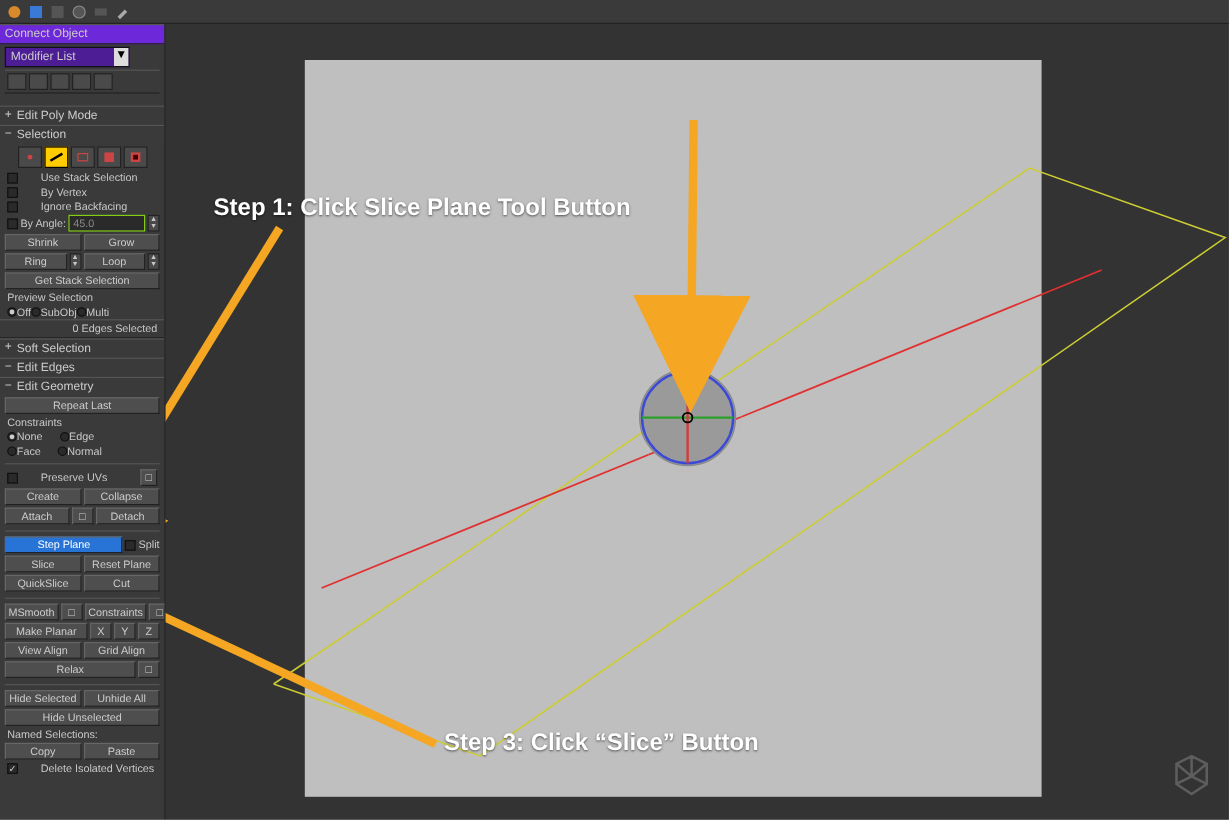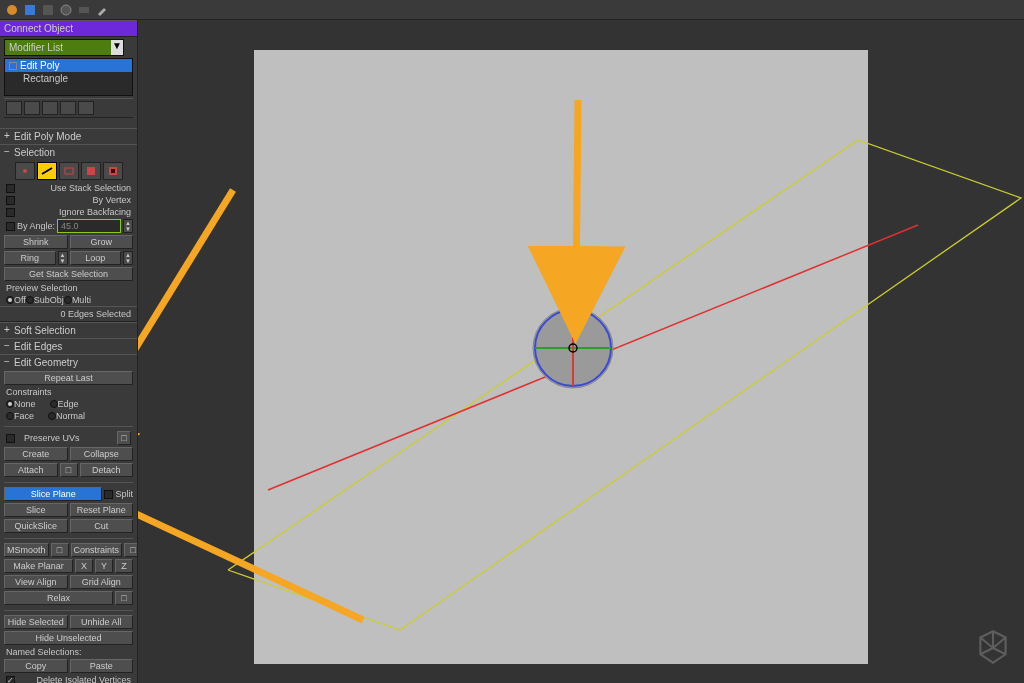--- a/index.html
+++ b/index.html
@@ -19,21 +19,21 @@
   background: #3a3a3a; border-right: 1px solid #222; font-size: 10px; color: #c8c8c8;
   overflow: hidden;
 }
 
 .panel-header {
   background: #6d28d9; padding: 2px 4px; font-size: 10px; color: #ccc;
   border-top: 1px solid #555; border-bottom: 1px solid #222;
 }
 
 .dropdown {
-  width: 120px; margin: 2px 4px; background: #4d7c0f; border: 1px solid #111;
+  width: 104px; margin: 2px 4px; background: #4c1d95; border: 1px solid #111;
   padding: 2px 4px; font-size: 10px; color: #ccc; display: flex; justify-content: space-between;
 }
 .dropdown .dd-arrow { background: #ddd; color: #000; width: 12px; text-align: center; margin-right:-4px; margin-top:-2px; margin-bottom:-2px;}
 
 .stack-list {
   margin: 2px 4px; height: 38px; background: #2a2a2a; border: 1px solid #111;
   font-size: 10px; padding: 0;
 }
 .stack-item { padding: 1px 4px; display:flex; align-items:center; gap:3px; }
 .stack-item.selected { background: #2874d6; color: #fff; }
@@ -49,21 +49,21 @@
   position: relative; border-top: 1px solid #555;
 }
 .rollout-title::before { content: "−"; position: absolute; left: 4px; top: 1px; font-size:10px; }
 .rollout-title.plus::before { content: "+"; }
 
 .subobj-row { display:flex; gap:2px; padding:2px 4px; justify-content:center; }
 .subobj-btn { width: 20px; height: 18px; border: 1px solid #222; display:flex; align-items:center; justify-content:center;}
 .subobj-btn.active { background:#ffcc00; border:1px solid #000;}
 .subobj-btn.dark { background:#4a4a4a; }
 
-.chk-row { padding: 1px 6px; display: flex; align-items: center; gap: 9px; font-size:9px;justify-content:space-between; }
+.chk-row { padding: 1px 6px; display: flex; align-items: center; gap: 19px; font-size:9px; }
 .chk { width: 9px; height: 9px; border: 1px solid #111; background: #2a2a2a; display:inline-block; flex-shrink:0;}
 .chk.on::after { content:"✓"; font-size:8px; color:#ccc; display:block; line-height:7px; }
 
 .row2 { display:flex; gap:2px; padding:1px 4px; }
 .btn {
   flex:1; background: #4e4e4e; border: 1px solid #222; border-top-color:#666; border-left-color:#666;
   padding: 1px 2px; font-size: 9px; text-align: center; color:#ccc;
 }
 .btn.active { background:#2874d6; color:#fff; }
 .btn.small { flex:0 0 auto; width:18px; }
@@ -128,29 +128,20 @@
         <path d="M2 10 L8 4 L10 6 L4 12 Z" fill="#aaa"></path>
       </svg>
     </span>
 </div>
 
 <div class="sidebar">
   <div class="panel-header">Connect Object</div>
   <div class="dropdown">
     <span>Modifier List</span>
     <span class="dd-arrow">▼</span>
-  </div>
-  <div class="stack-list">
-    <div class="stack-item selected">
-      <span class="stack-square"></span>
-      <span>Edit Poly</span>
-    </div>
-    <div class="stack-item" style="padding-left:18px;">
-      <span>Rectangle</span>
-    </div>
   </div>
   <div class="stack-toolbar">
     <div class="tbtn"></div>
     <div class="tbtn"></div>
     <div class="tbtn"></div>
     <div class="tbtn"></div>
     <div class="tbtn"></div>
   </div>
 
   <div style="height:8px;"></div>
@@ -270,21 +261,21 @@
     <div class="btn">Create</div>
     <div class="btn">Collapse</div>
   </div>
   <div class="row2">
     <div class="btn">Attach</div>
     <div class="btn small">□</div>
     <div class="btn">Detach</div>
   </div>
   <div style="height:4px; border-top:1px solid #555; margin:4px 4px 0;"></div>
   <div class="row2">
-    <div class="btn active">Slice Plane</div>
+    <div class="btn active">Step Plane</div>
     <span class="chk" style="margin-top:3px;"></span>
     <span style="font-size:9px;padding-top:2px;">Split</span>
   </div>
   <div class="row2">
     <div class="btn">Slice</div>
     <div class="btn">Reset Plane</div>
   </div>
   <div class="row2">
     <div class="btn">QuickSlice</div>
     <div class="btn">Cut</div>
@@ -368,19 +359,21 @@
     <g>
       <defs>
         <marker id="ah3" markerWidth="14" markerHeight="14" refX="7" refY="7" orient="auto">
           <path d="M0,0 L14,7 L0,14 Z" fill="#f5a623"></path>
         </marker>
       </defs>
       <line x1="225" y1="600" x2="-70" y2="462" stroke="#f5a623" stroke-width="7" marker-end="url(#ah3)"></line>
     </g>
   </svg>
 
+  <div class="annotation" style="left:40px; top:142px;">Step 1: Click Slice Plane Tool Button</div>
+  <div class="annotation" style="left:232px; top:588px;">Step 3: Click “Slice” Button</div>
 
   <div class="logo">
     <svg viewBox="0 0 40 40">
         <path d="M8 10 L20 4 L32 10 L32 26 L20 34 L8 26 Z M20 4 L20 20 L8 26 M20 20 L32 26 M8 10 L20 20 L32 10" fill="none" stroke="#888" stroke-width="2"></path>
       </svg>
   </div>
 </div>
 
 </body></html>

